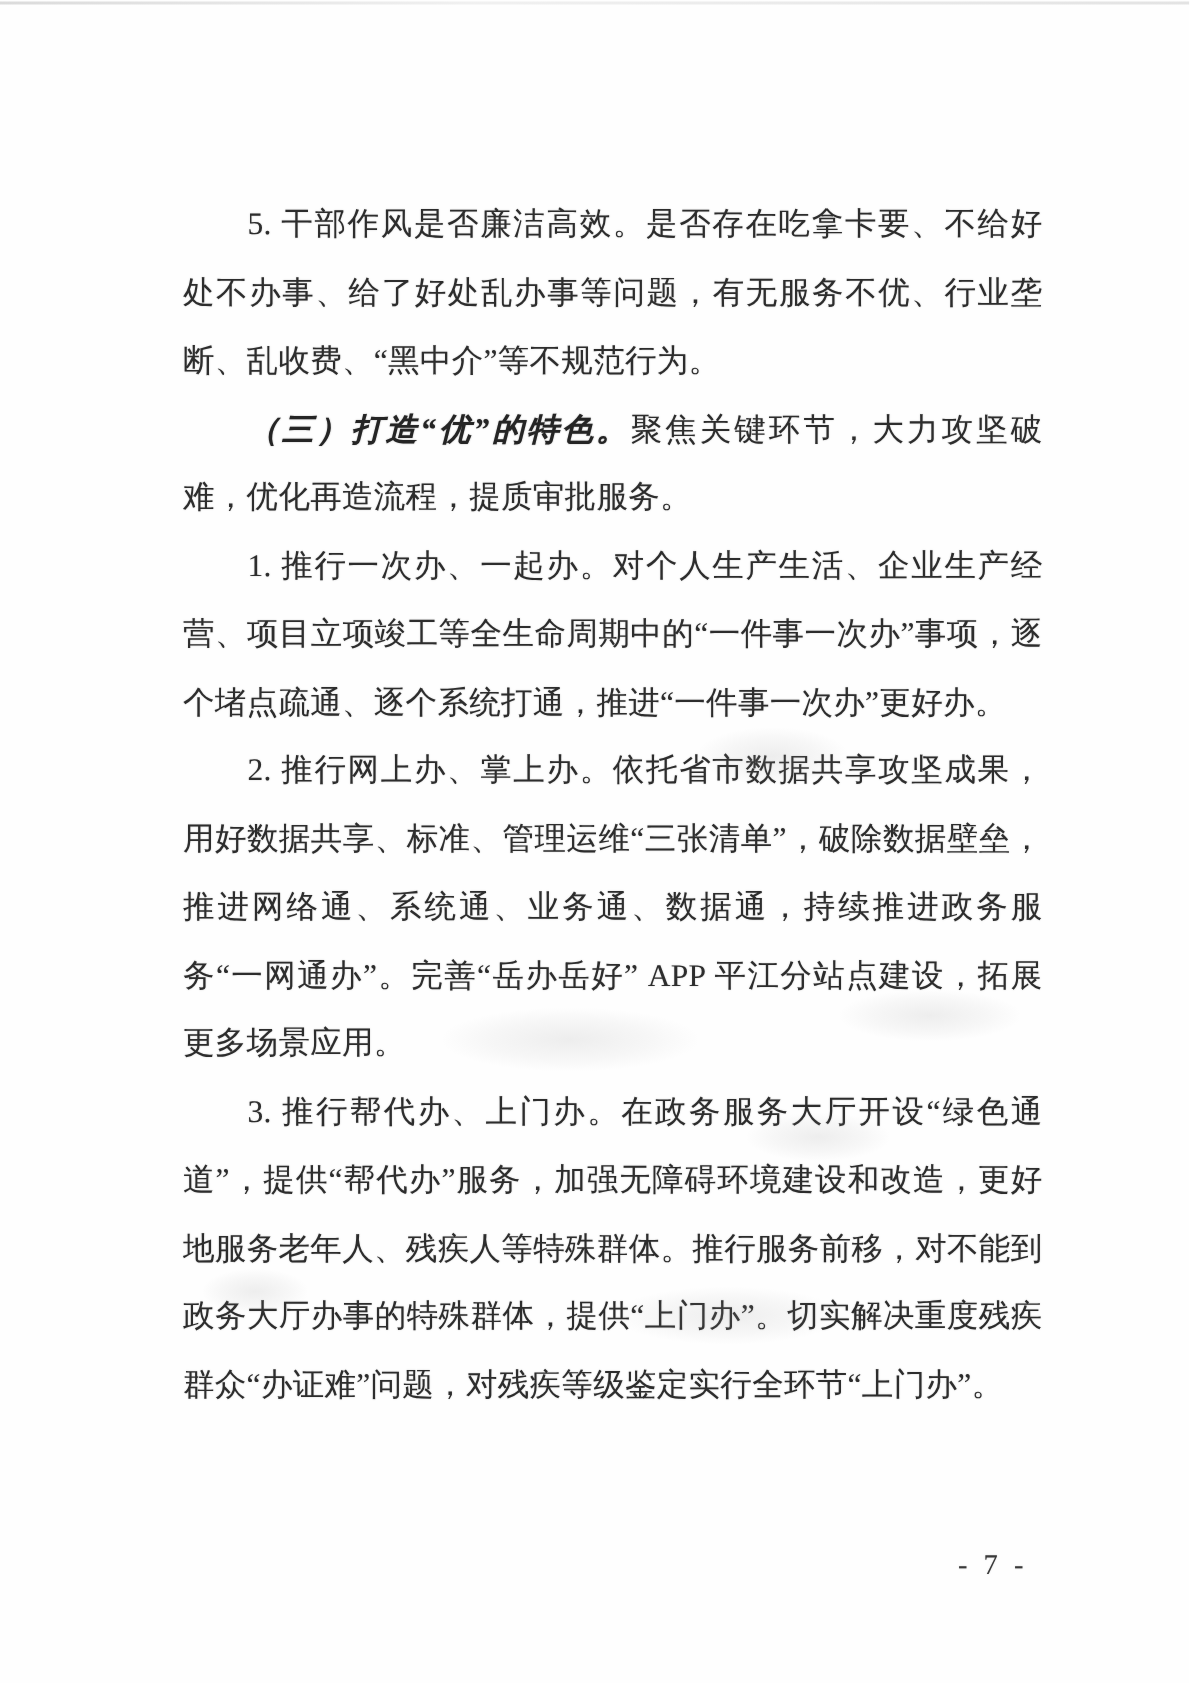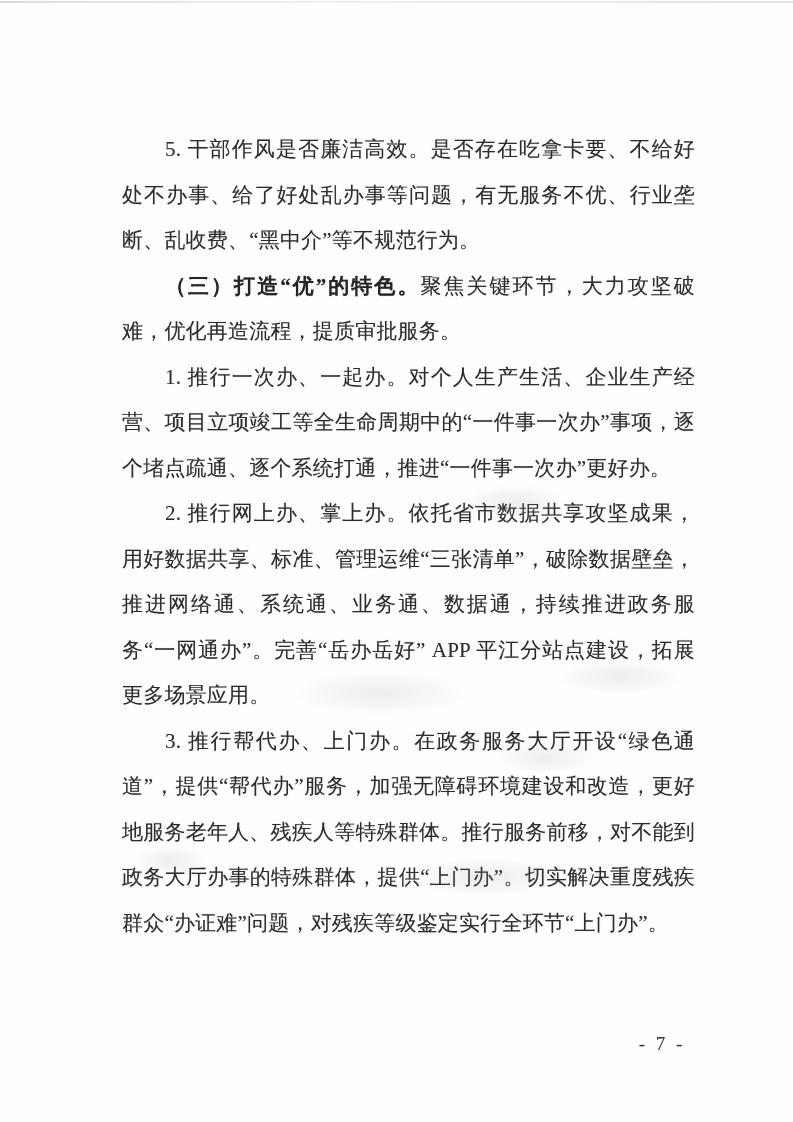--- a/index.html
+++ b/index.html
@@ -46,20 +46,21 @@
     margin: 0;
     padding: 0;
     text-indent: 43px;
     text-align: justify;
     text-align-last: left;
   }
   .lead-bold {
     font-weight: 700;
     color: #252525;
     text-shadow: 0 0 1px rgba(40,40,40,0.45);
+    font-style: italic;
   }
   .pagenum {
     position: absolute;
     top: 1033px;
     left: 612px;
     width: 100px;
     text-align: center;
     font-size: 19px;
     letter-spacing: 3px;
     color: #3a3a3a;

